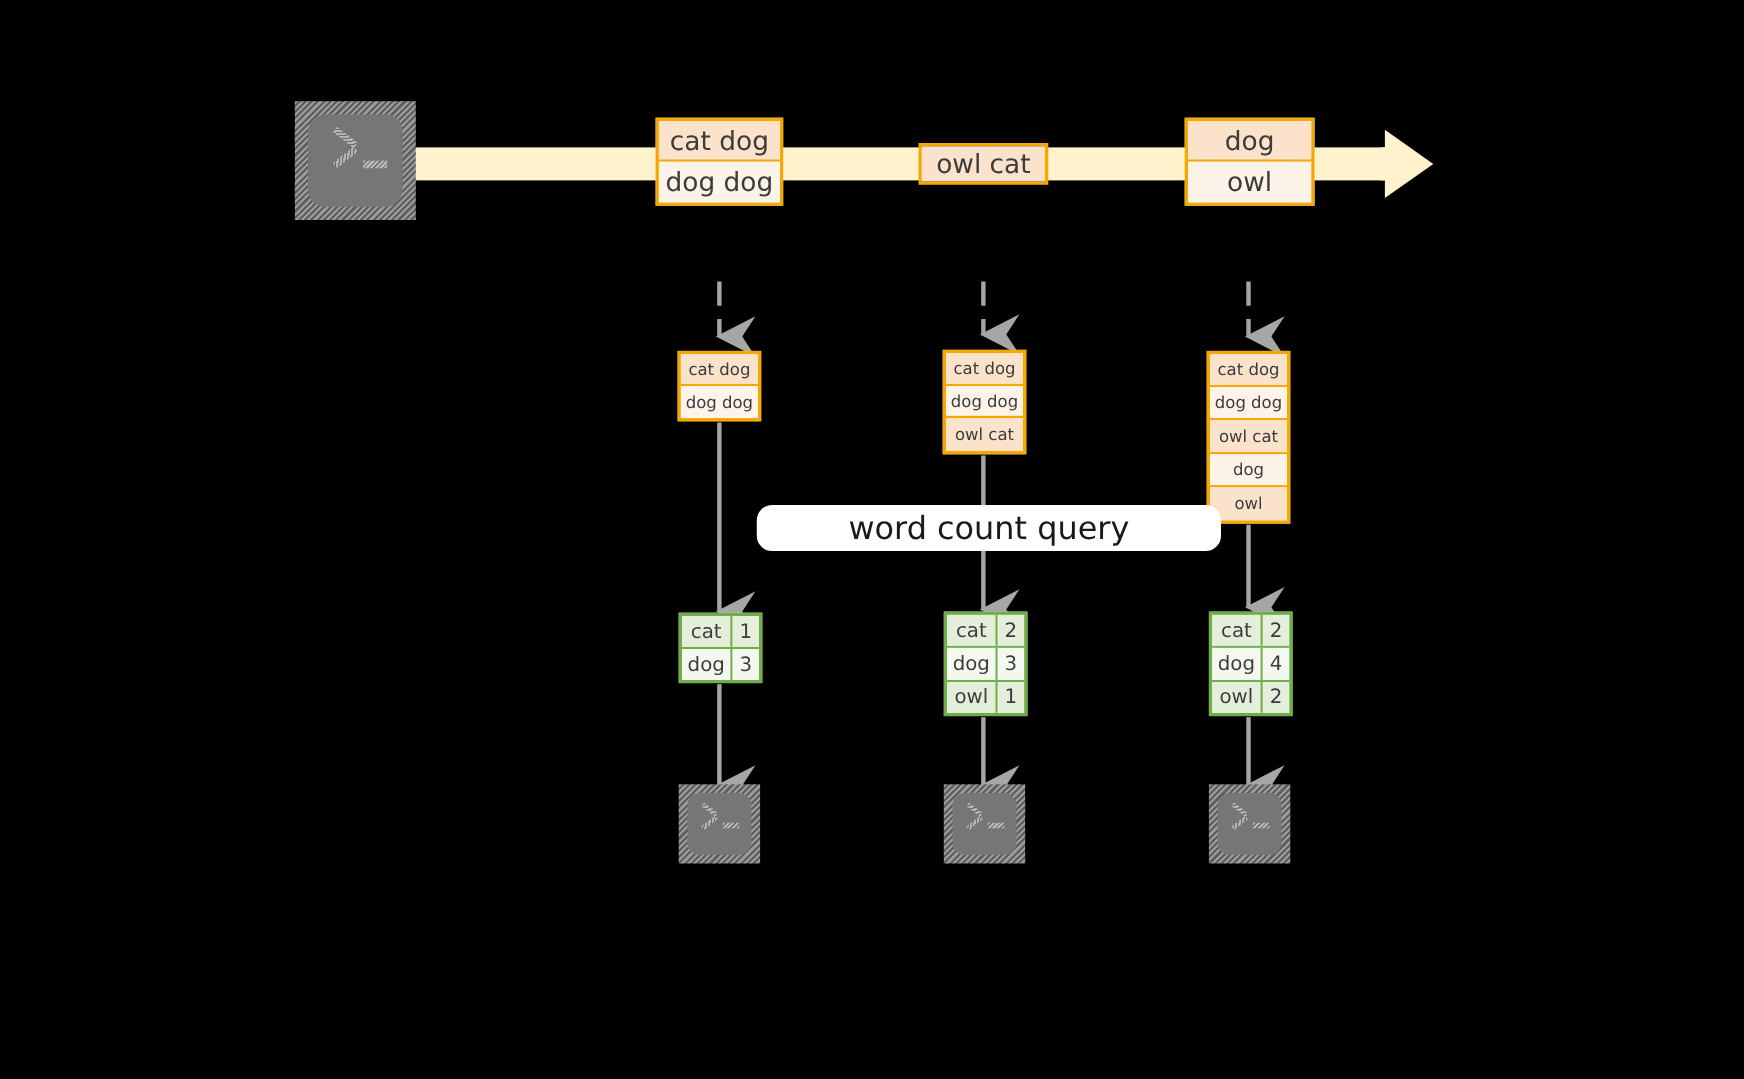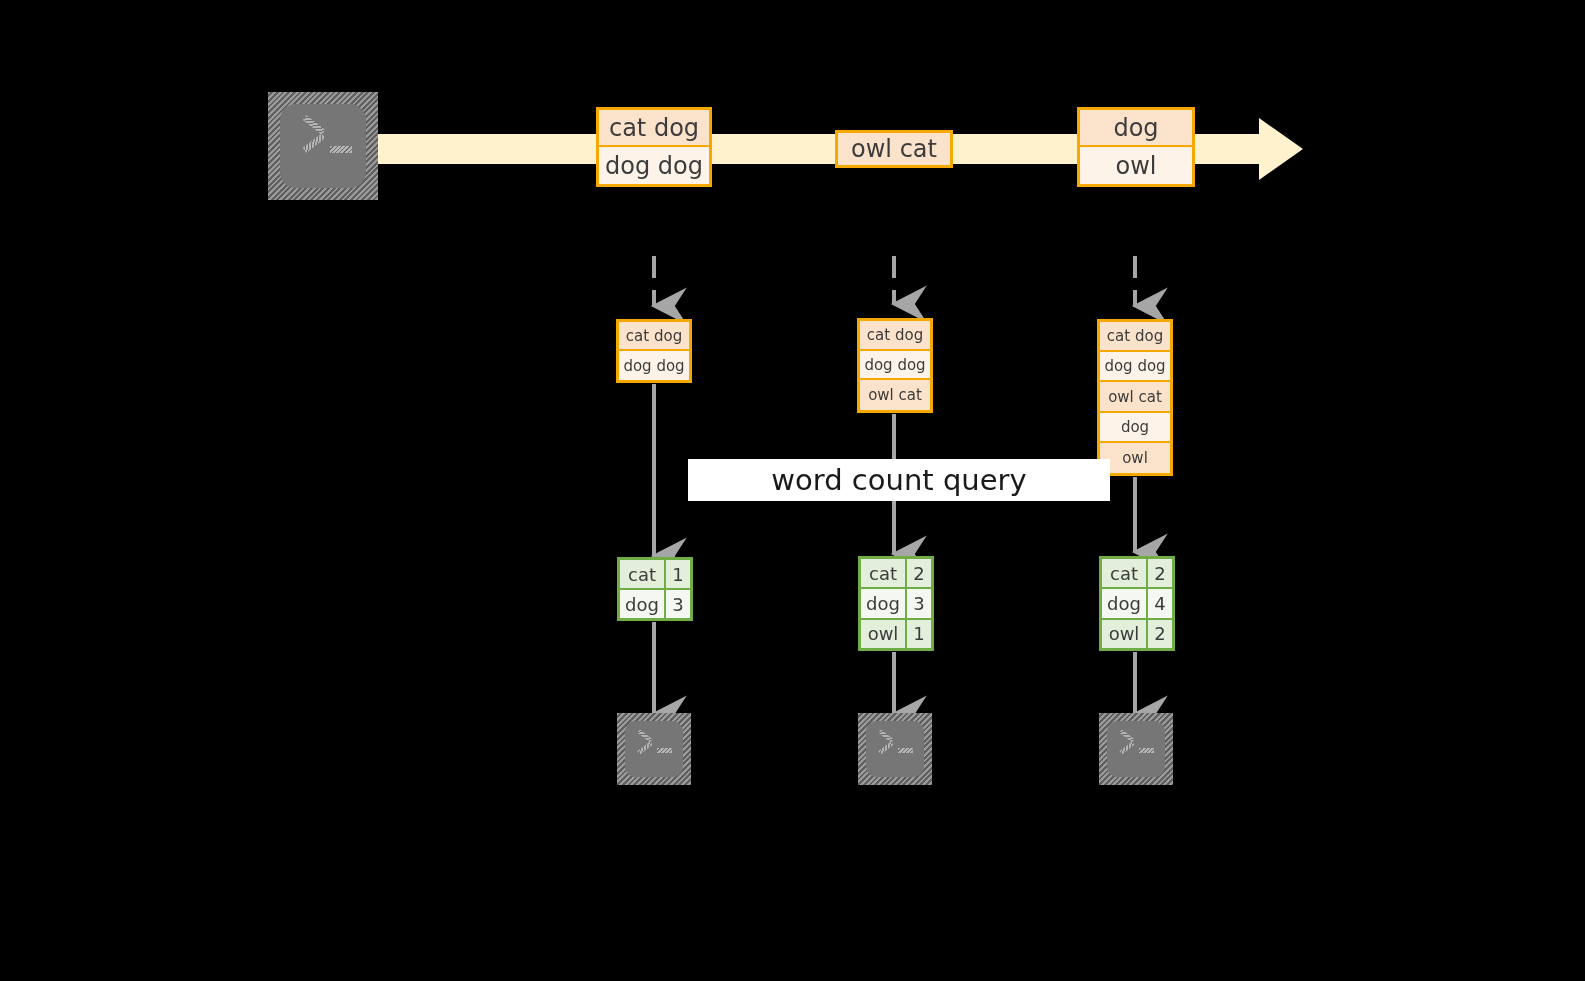--- a/index.html
+++ b/index.html
@@ -113,20 +113,21 @@
   
   .qlabel {
     position: absolute;
     box-sizing: border-box;
     background: #FFFFFF;
     display: flex;
     align-items: center;
     justify-content: center;
     color: #1A1A1A;
     white-space: nowrap;
+    border-radius: 14px;
   }
 </style>
 </head>
 <body>
 
 <div id="stage">
 
   <svg class="layer" viewBox="0 0 1585 981" xmlns="http://www.w3.org/2000/svg">
     <defs>
       <marker id="ah" markerWidth="12" markerHeight="12" refX="5.2" refY="9.4" orient="auto" markerUnits="strokeWidth">

